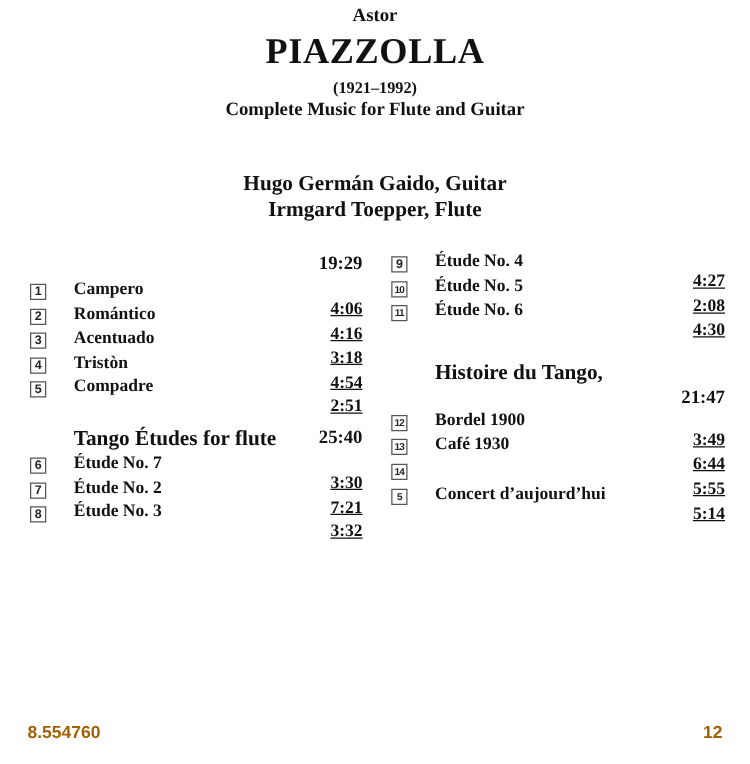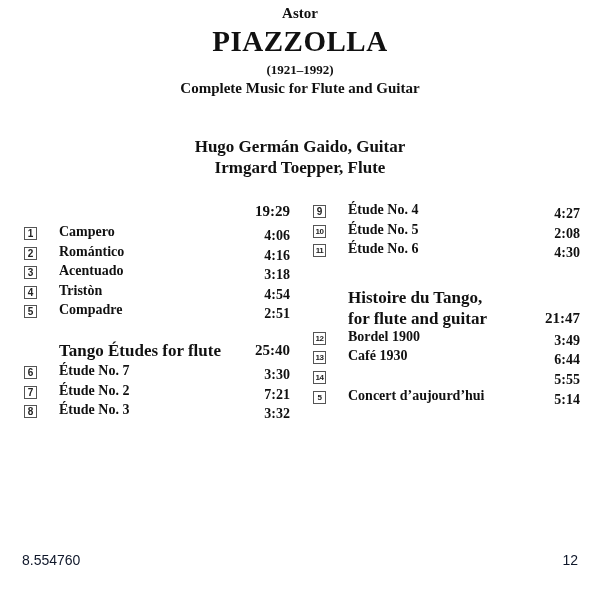--- a/index.html
+++ b/index.html
@@ -13,32 +13,32 @@
   #performer-2 { top: 137px; font-size: 17px; }
 
   .col { position: absolute; font-weight: bold; }
   .section-head { position: relative; height: 22px; font-size: 17px; }
   .section-head .title { position: absolute; left: 35px; top: 0; white-space: nowrap; }
   .section-head .dur { position: absolute; right: 0; top: 1px; font-size: 15px; margin-left: 25px; }
   .row { position: relative; height: 19.6px; font-size: 14px; }
   .row .num { position: absolute; left: 0; top: 3px; width: 11px; height: 11px; border: 1px solid #555; font-family: "Liberation Sans", sans-serif; font-size: 10px; line-height: 11px; text-align: center; font-weight: bold; color: #222; }
   .row .num.small { font-size: 8px; letter-spacing: -0.5px; }
   .row .name { position: absolute; left: 35px; top: 0; white-space: nowrap; }
-  .row .dur { position: absolute; right: 0; top: 4px; }
+  .row .dur { position: absolute; right: 0; top: 16px; text-decoration: underline; }
 
   #left-col { left: 24px; top: 202px; width: 266px; }
   #right-col { left: 313px; top: 202px; width: 267px; }
   .gap { height: 19px; }
   .gap2 { height: 26px; }
 
   .two-line { height: 42px; }
   .two-line .title { line-height: 21px; }
   .two-line .dur { top: 23px; }
 
-  .footer { position: absolute; top: 552px; font-family: "Liberation Sans", sans-serif; font-weight: normal; font-size: 14px; color: #0f172a; }
+  .footer { position: absolute; top: 577px; font-family: "Liberation Sans", sans-serif; font-weight: bold; font-size: 14px; color: #a16207; }
   #catalog { left: 22px; }
   #page-num { right: 22px; }
 </style>
 </head>
 <body>
 
 <div class="center" id="composer-first">Astor</div>
 <div class="center" id="composer-last">PIAZZOLLA</div>
 <div class="center" id="years">(1921–1992)</div>
 <div class="center" id="album-title">Complete Music for Flute and Guitar</div>
@@ -111,21 +111,21 @@
     </div>
   <div class="row">
       <span class="num small">11</span>
       <span class="name">Étude No. 6</span>
       <span class="dur">4:30</span>
     </div>
 
   <div class="gap2"></div>
 
   <div class="section-head two-line">
-    <span class="title"><span>Histoire du Tango,</span><br><span>for flute and guitar</span></span>
+    <span class="title"><span>Histoire du Tango,</span><br></span>
     <span class="dur">21:47</span>
   </div>
   <div class="row">
       <span class="num small">12</span>
       <span class="name">Bordel 1900</span>
       <span class="dur">3:49</span>
     </div>
   <div class="row">
       <span class="num small">13</span>
       <span class="name">Café 1930</span>

